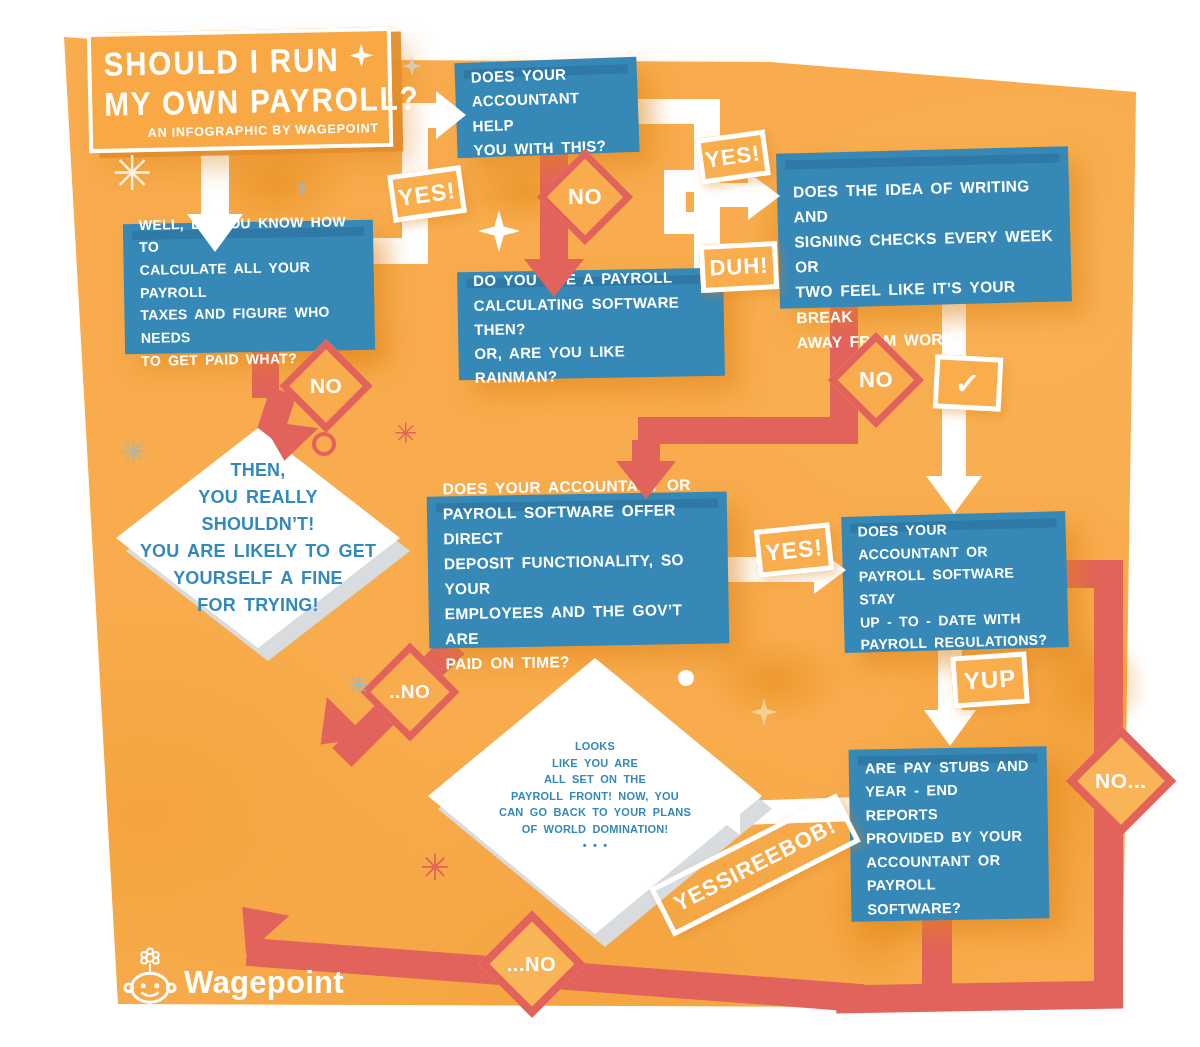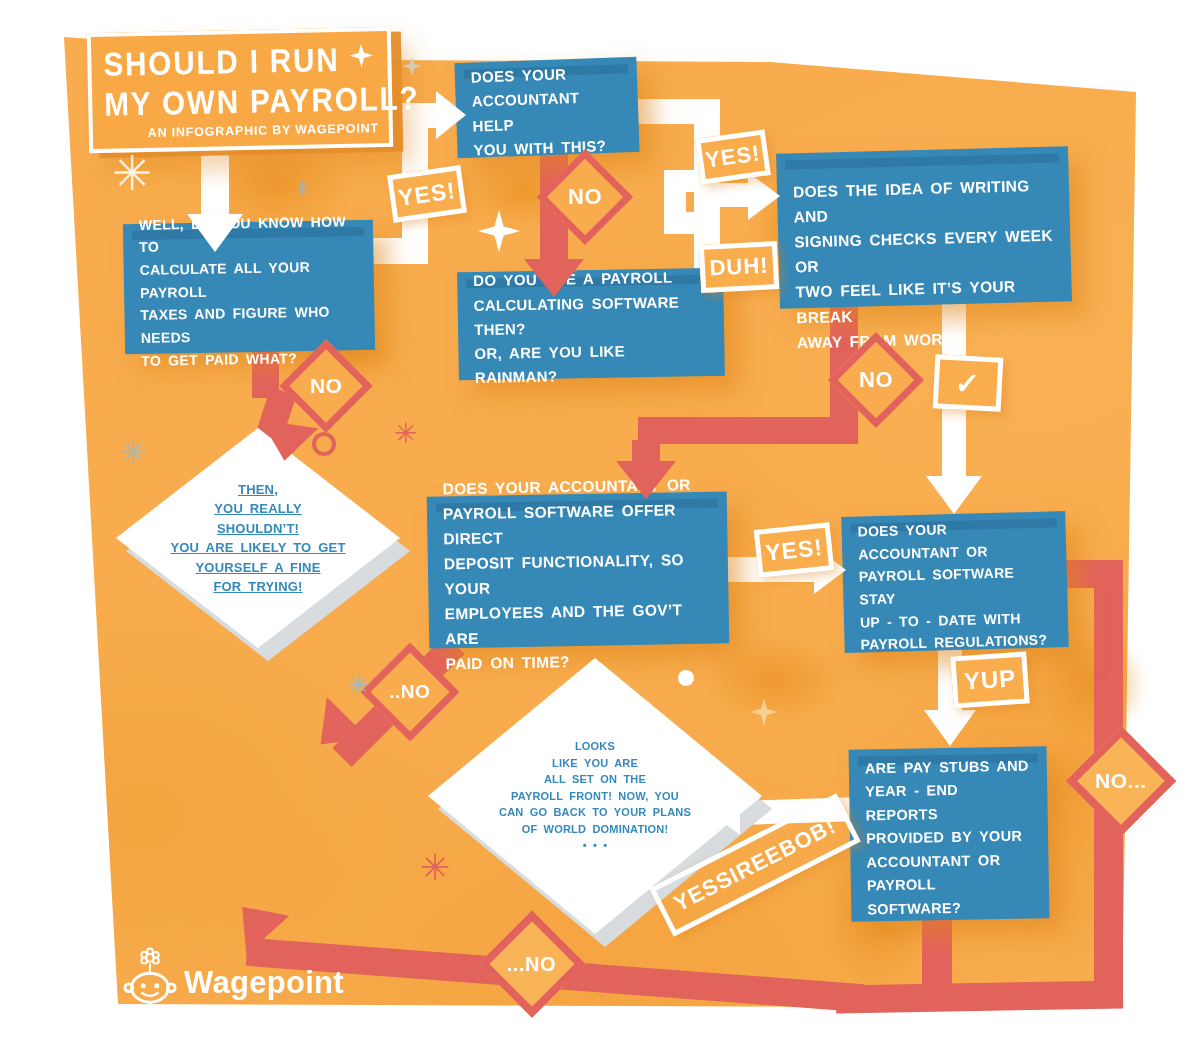--- a/index.html
+++ b/index.html
@@ -148,21 +148,21 @@
     <div class="qtext" style="font-size:14.5px;">ARE PAY STUBS AND
 YEAR - END REPORTS
 PROVIDED BY YOUR
 ACCOUNTANT OR
 PAYROLL SOFTWARE?</div>
   </div>
 
   <div class="dwrap" style="left:116px;top:428px;width:284px;height:220px;">
     <div class="dback"></div>
     <div class="dfront"></div>
-    <div class="dtext" style="font-size:13px;text-decoration:underline;">THEN,
+    <div class="dtext" style="font-size:18px;">THEN,
 YOU REALLY
 SHOULDN’T!
 YOU ARE LIKELY TO GET
 YOURSELF A FINE
 FOR TRYING!</div>
   </div>
   <div class="dwrap" style="left:428px;top:658px;width:334px;height:276px;">
     <div class="dback"></div>
     <div class="dfront"></div>
     <div class="dtext" style="font-size:11px;">LOOKS

